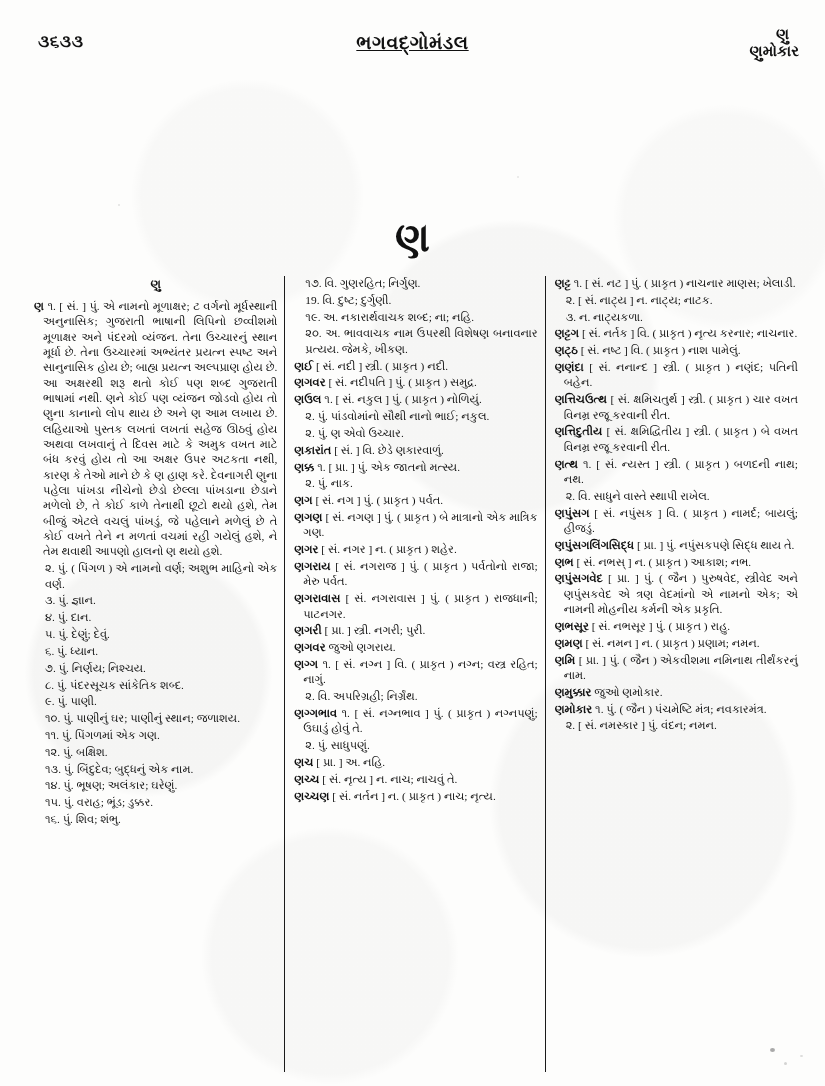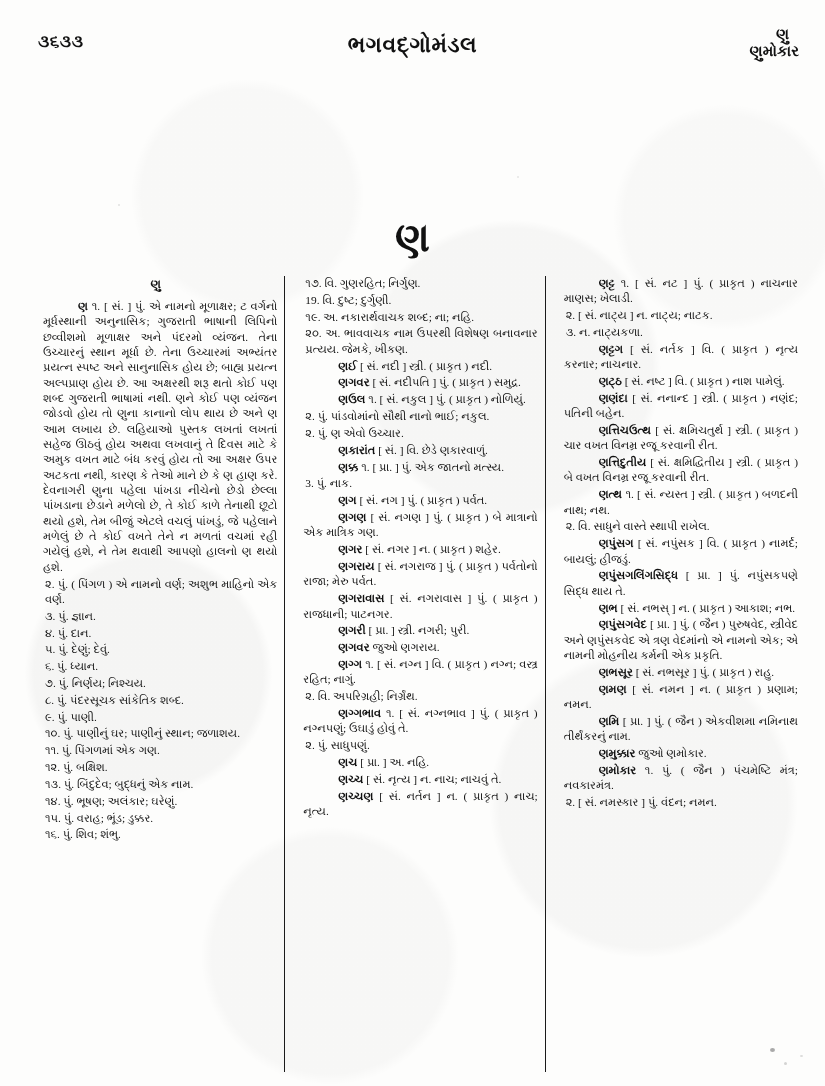--- a/index.html
+++ b/index.html
@@ -63,22 +63,23 @@
     font-size: 17px;
     letter-spacing: 0.5px;
   }
   .book-title {
     position: absolute;
     left: 0;
     right: 0;
     top: 6px;
     text-align: center;
     font-weight: bold;
-    font-size: 22px;
+    font-size: 19px;
     letter-spacing: 0.5px;
+    text-decoration: underline;
   }
   .runhead-right {
     position: absolute;
     right: 26px;
     top: 0;
     text-align: right;
     line-height: 1.15;
   }
   .runhead-right .rh-letter {
     font-weight: bold;
@@ -141,21 +142,20 @@
     margin: 0 0 1.5px 0;
     text-indent: -9px;
     padding-left: 9px;
   }
   .entry.sub {
     text-indent: 0;
     padding-left: 11px;
   }
   .hw {
     font-weight: bold;
-    margin-left: 44px;
   }
 </style>
 </head>
 <body>
 
 <div class="page">
 
   <div class="paper-grain"></div>
 
   <div class="runhead">
@@ -194,21 +194,21 @@
         <p class="entry sub"><span>19. વિ. દુષ્ટ; દુર્ગુણી.</span></p>
         <p class="entry sub"><span>૧૯. અ. નકારાર્થવાચક શબ્દ; ના; નહિ.</span></p>
         <p class="entry sub"><span>૨૦. અ. ભાવવાચક નામ ઉપરથી વિશેષણ બનાવનાર પ્રત્યય. જેમકે, ખીકણ.</span></p>
         <p class="entry "><span class="hw">ણઈ</span> <span>[ સં. નદી ] સ્ત્રી. ( પ્રાકૃત ) નદી.</span></p>
         <p class="entry "><span class="hw">ણગવર</span> <span>[ સં. નદીપતિ ] પું. ( પ્રાકૃત ) સમુદ્ર.</span></p>
         <p class="entry "><span class="hw">ણઉલ</span> <span>૧. [ સં. નકુલ ] પું. ( પ્રાકૃત ) નોળિયું.</span></p>
         <p class="entry sub"><span>૨. પું. પાંડવોમાંનો સૌથી નાનો ભાઈ; નકુલ.</span></p>
         <p class="entry sub"><span>૨. પું. ણ એવો ઉચ્ચાર.</span></p>
         <p class="entry "><span class="hw">ણકારાંત</span> <span>[ સં. ] વિ. છેડે ણકારવાળું.</span></p>
         <p class="entry "><span class="hw">ણક્ક</span> <span>૧. [ પ્રા. ] પું. એક જાતનો મત્સ્ય.</span></p>
-        <p class="entry sub"><span>3. પું. નાક.</span></p>
+        <p class="entry sub"><span>૨. પું. નાક.</span></p>
         <p class="entry "><span class="hw">ણગ</span> <span>[ સં. નગ ] પું. ( પ્રાકૃત ) પર્વત.</span></p>
         <p class="entry "><span class="hw">ણગણ</span> <span>[ સં. નગણ ] પું. ( પ્રાકૃત ) બે માત્રાનો એક માત્રિક ગણ.</span></p>
         <p class="entry "><span class="hw">ણગર</span> <span>[ સં. નગર ] ન. ( પ્રાકૃત ) શહેર.</span></p>
         <p class="entry "><span class="hw">ણગરાય</span> <span>[ સં. નગરાજ ] પું. ( પ્રાકૃત ) પર્વતોનો રાજા; મેરુ પર્વત.</span></p>
         <p class="entry "><span class="hw">ણગરાવાસ</span> <span>[ સં. નગરાવાસ ] પું. ( પ્રાકૃત ) રાજધાની; પાટનગર.</span></p>
         <p class="entry "><span class="hw">ણગરી</span> <span>[ પ્રા. ] સ્ત્રી. નગરી; પુરી.</span></p>
         <p class="entry "><span class="hw">ણગવર</span> <span>જુઓ ણગરાય.</span></p>
         <p class="entry "><span class="hw">ણગ્ગ</span> <span>૧. [ સં. નગ્ન ] વિ. ( પ્રાકૃત ) નગ્ન; વસ્ત્ર રહિત; નાગું.</span></p>
         <p class="entry sub"><span>૨. વિ. અપરિગ્રહી; નિર્ગ્રંથ.</span></p>
         <p class="entry "><span class="hw">ણગ્ગભાવ</span> <span>૧. [ સં. નગ્નભાવ ] પું. ( પ્રાકૃત ) નગ્નપણું; ઉઘાડું હોવું તે.</span></p>

